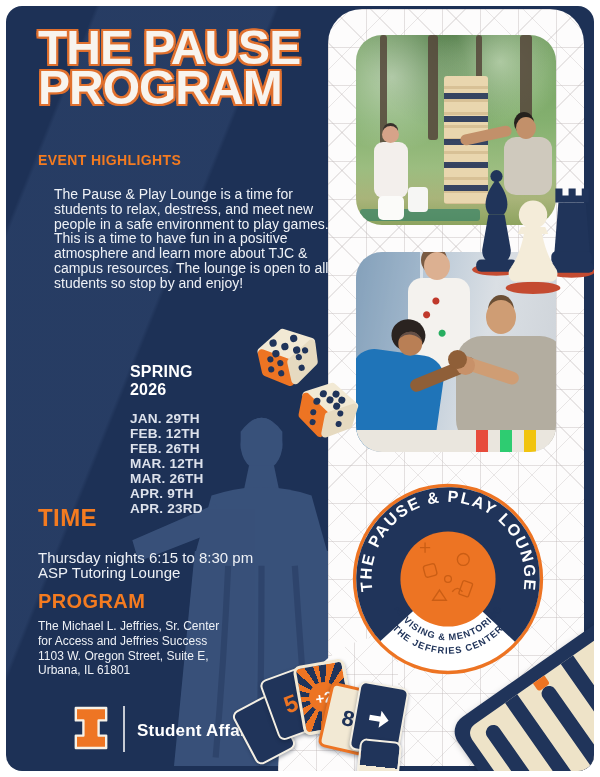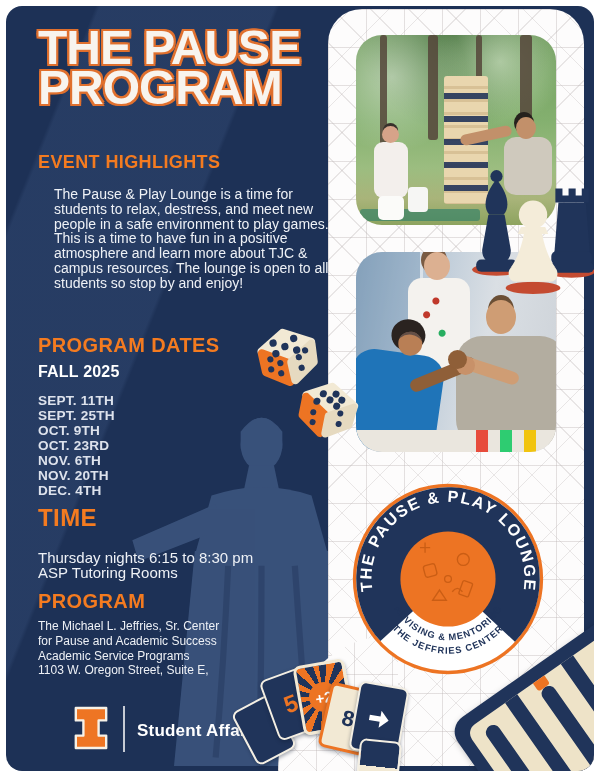--- a/index.html
+++ b/index.html
@@ -96,21 +96,21 @@
      transform:rotate(13deg);color:#20345a;font-size:22px;}
   .card4{left:348px;top:678px;width:46px;height:66px;background:#20345a;border:2px solid #f4efe3;transform:rotate(10deg);}
   .card5{left:352px;top:734px;width:38px;height:40px;transform:rotate(6deg);
      background:linear-gradient(#20345a 62%,#f2e9d4 62%);border:2px solid #f4efe3;}
   
   .col{position:absolute;z-index:3;color:#eef1f6;}
   .title{left:32px;top:22px;font-size:48px;line-height:40px;font-weight:bold;letter-spacing:-1px;color:#f8f4ee;
      text-shadow:-2px -2px 0 #e0702e,2px -2px 0 #e0702e,-2px 2px 0 #e0702e,2px 2px 0 #e0702e,
                  -2px 0 0 #e0702e,2px 0 0 #e0702e,0 -2px 0 #e0702e,0 2px 0 #e0702e;}
   .h-orange{color:#f47b20;font-weight:bold;letter-spacing:.4px;}
-  .h-event{left:32px;top:146px;font-size:18px;}
+  .h-event{left:32px;top:146px;font-size:14px;}
   .body-text{left:48px;top:181px;width:292px;font-size:14px;line-height:14.8px;}
   .h-program{left:32px;top:328px;font-size:20px;}
   .dates-col{width:92px;}
   .dates-head{font-size:16px;font-weight:bold;color:#fff;letter-spacing:.2px;}
   .dates-list{margin-top:12px;font-size:13.6px;line-height:15px;color:#dde2ec;font-weight:bold;letter-spacing:.2px;}
   .fall{left:32px;top:357px;} .spring{left:124px;top:357px;}
   .h-time{left:32px;top:498px;font-size:24px;}
   .time-lines{left:32px;top:544px;font-size:15px;line-height:15.4px;}
   .h-loc{left:32px;top:584px;font-size:20px;}
   .loc-lines{left:32px;top:613px;font-size:12px;line-height:14.8px;}
@@ -290,50 +290,47 @@
     <div class="card card5"></div>
 
     <div class="col title">
       <div>THE PAUSE</div>
       <div>PROGRAM</div>
     </div>
 
     <div class="col h-orange h-event">EVENT HIGHLIGHTS</div>
     <div class="col body-text">The Pause &amp; Play Lounge is a  time for students to relax, destress, and meet new people in a safe environment to play games. This is a time to have fun in a positive atmosphere and learn more about TJC &amp; campus resources. The lounge is open to all students so stop by and enjoy!</div>
 
-    <div class="col h-orange h-program">PROGRAM DATES</div>
-
-    <div class="col dates-col fall">
-      <div class="dates-head">FALL 2025</div>
+
+
+    <div class="col dates-col spring">
+      <div class="dates-head">SPRING 2026</div>
       <div class="dates-list">
-        <div>SEPT. 11TH</div>
-        <div>SEPT. 25TH</div>
-        <div>OCT. 9TH</div>
-        <div>OCT. 23RD</div>
-        <div>NOV. 6TH</div>
-        <div>NOV. 20TH</div>
-        <div>DEC. 4TH</div>
+        <div>JAN. 29TH</div>
+        <div>FEB. 12TH</div>
+        <div>FEB. 26TH</div>
+        <div>MAR. 12TH</div>
+        <div>MAR. 26TH</div>
+        <div>APR. 9TH</div>
+        <div>APR. 23RD</div>
       </div>
-    </div>
-
-    <div class="col dates-col spring">
     </div>
 
     <div class="col h-orange h-time">TIME</div>
     <div class="col time-lines">
       <div>Thursday nights 6:15 to 8:30 pm</div>
-      <div>ASP Tutoring Rooms</div>
+      <div>ASP Tutoring Lounge</div>
     </div>
 
     <div class="col h-orange h-loc">PROGRAM</div>
     <div class="col loc-lines">
       <div>The Michael L. Jeffries, Sr. Center</div>
-      <div>for Pause and Academic Success</div>
-      <div>Academic Service Programs</div>
+      <div>for Access and Jeffries Success</div>
       <div>1103 W. Oregon Street, Suite E,</div>
+      <div>Urbana, IL 61801</div>
     </div>
 
     <svg class="footer-logo" viewBox="0 0 40 48">
       <path d="M4 3 H36 V16 H28 V32 H36 V45 H4 V32 H12 V16 H4 Z" fill="#ee7523" stroke="#f6f1e7" stroke-width="2.5" stroke-linejoin="round"></path>
     </svg>
     <div class="footer-divider"></div>
     <div class="footer-org">Student Affairs</div>
 
   </div>
 </div>

